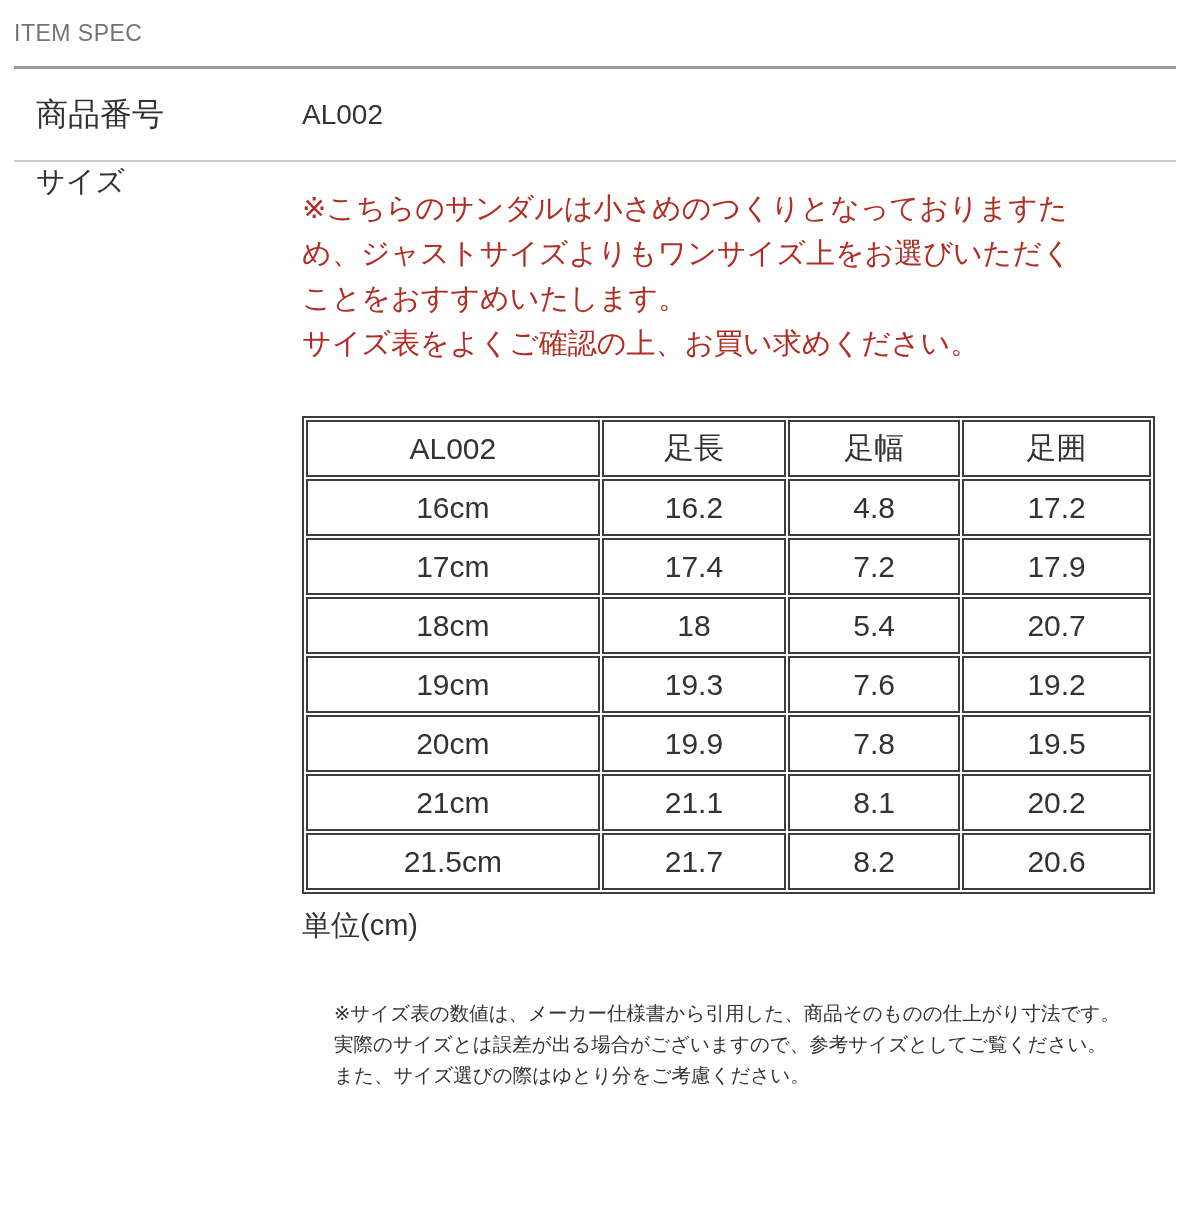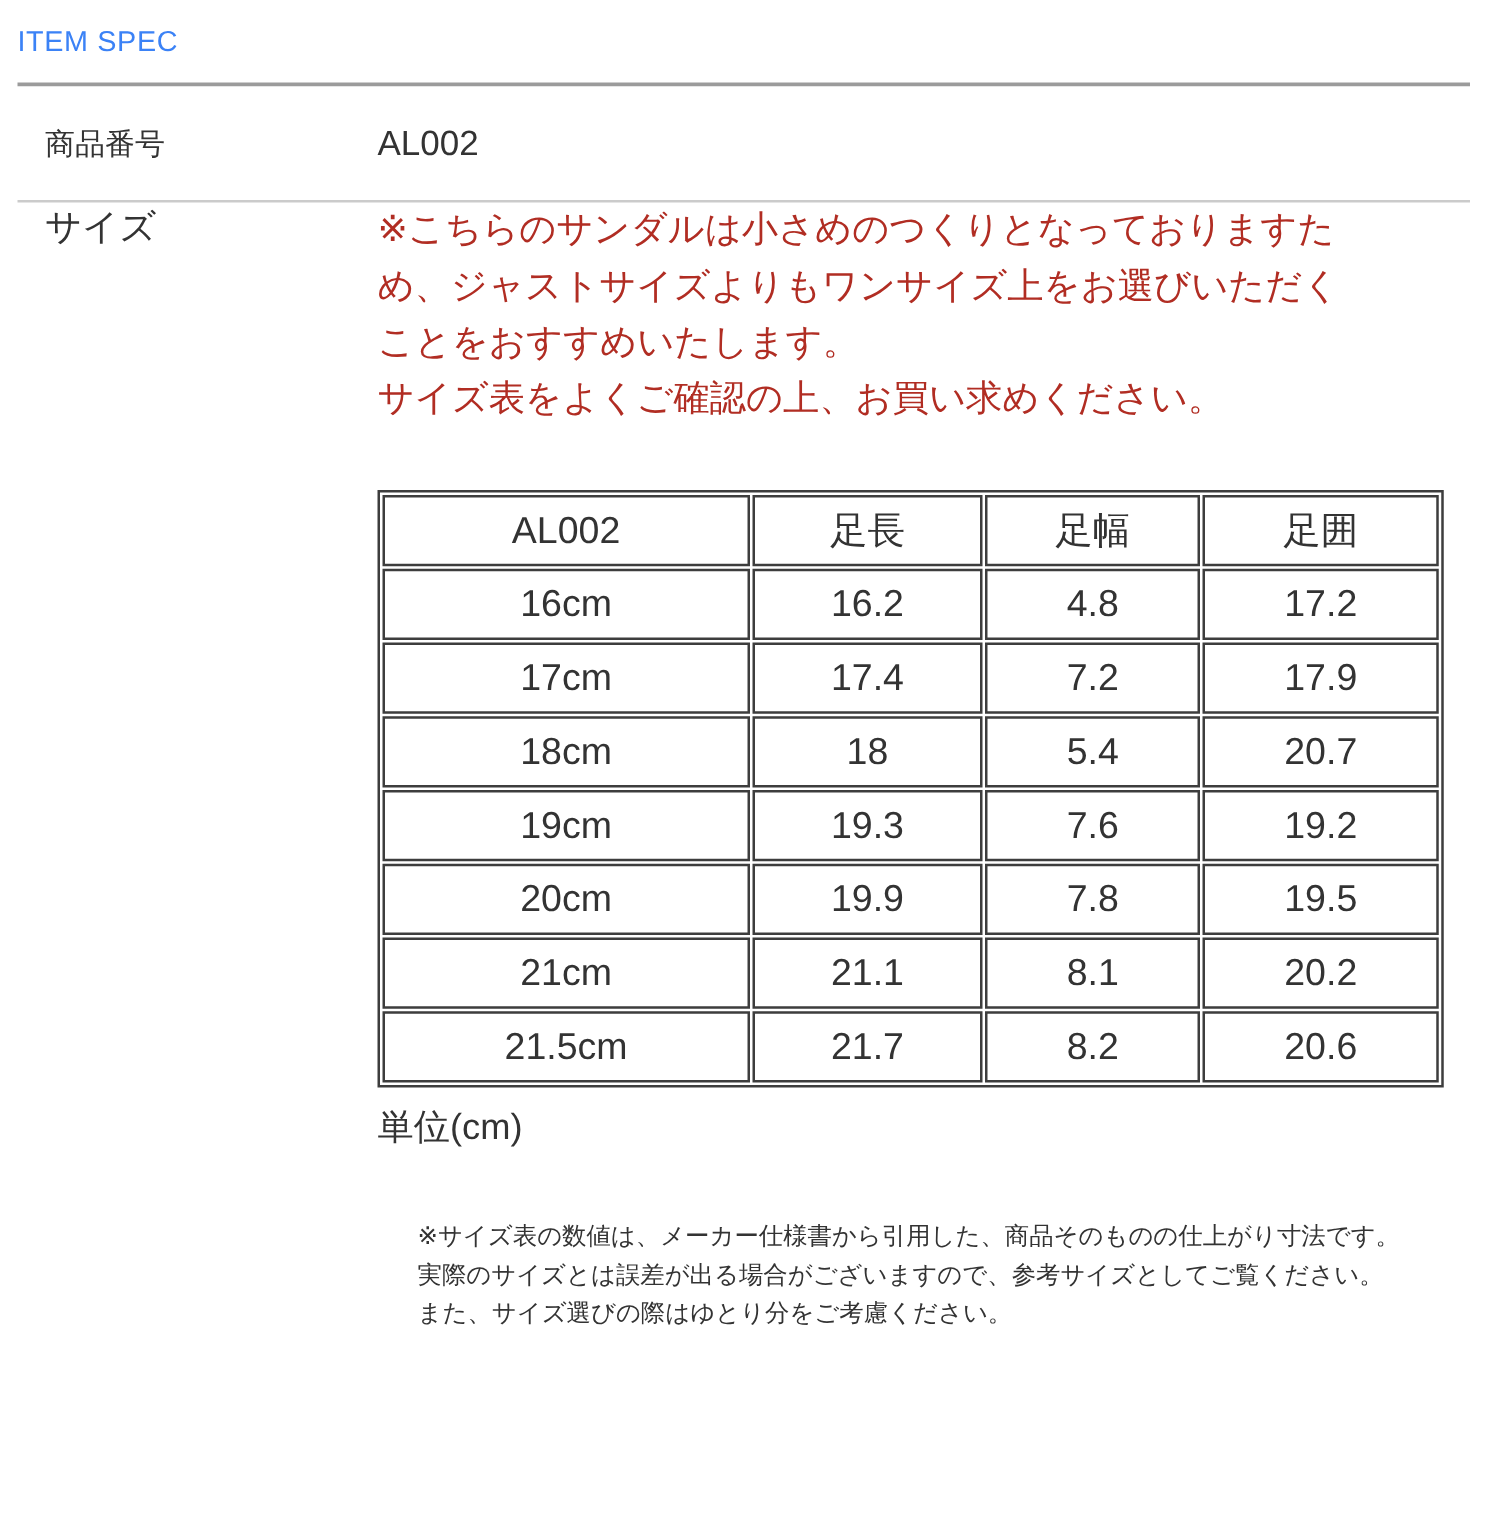--- a/index.html
+++ b/index.html
@@ -18,59 +18,60 @@
     color:var(--text-color);
     font-family:"Liberation Sans","DejaVu Sans",sans-serif;
   }
   .page{width:1188px;}
 
   
   .spec-header{
     padding:20px 14px 19px 14px;
     font-size:23px;
     letter-spacing:0.5px;
-    color:#3b82f6;
+    color:#737373;
   }
   .divider-strong{
     border:none;
     border-top:3px solid var(--divider-strong);
     margin:0 12px 0 14px;
   }
 
   
   .spec-row{
     display:flex;
     align-items:center;
     min-height:93px;
     margin:0 12px 0 14px;
     border-bottom:2px solid var(--divider-light);
   }
   .spec-label{
     width:288px;
     padding-left:22px;
-    font-size:24px;
+    font-size:32px;
     flex-shrink:0;
   }
   .spec-value{
     font-size:28px;
   }
 
   
   .size-section{
     display:flex;
     margin:0 12px 0 14px;
   }
   .size-label-col{
     width:288px;
     padding-left:22px;
     flex-shrink:0;
     display:flex;
   }
   .size-label{font-size:29px;}
   .size-content{
+    padding-top:24px;
     width:860px;
   }
 
   .size-warning{
     color:var(--warning-color);
     font-size:29px;
     line-height:45px;
     margin:0 0 50px 0;
   }
   .size-warning .warning-line{display:block;}

